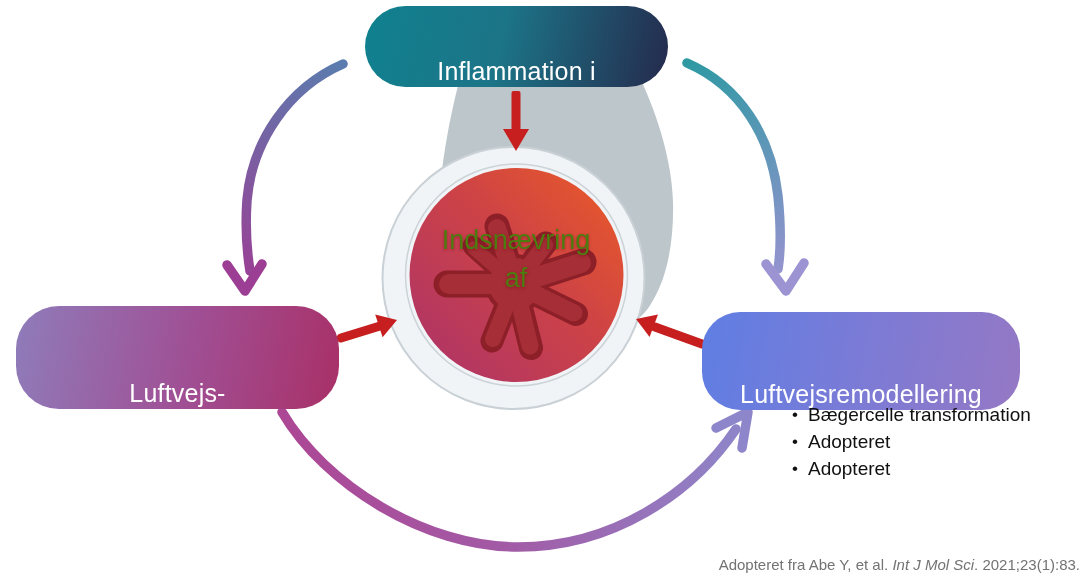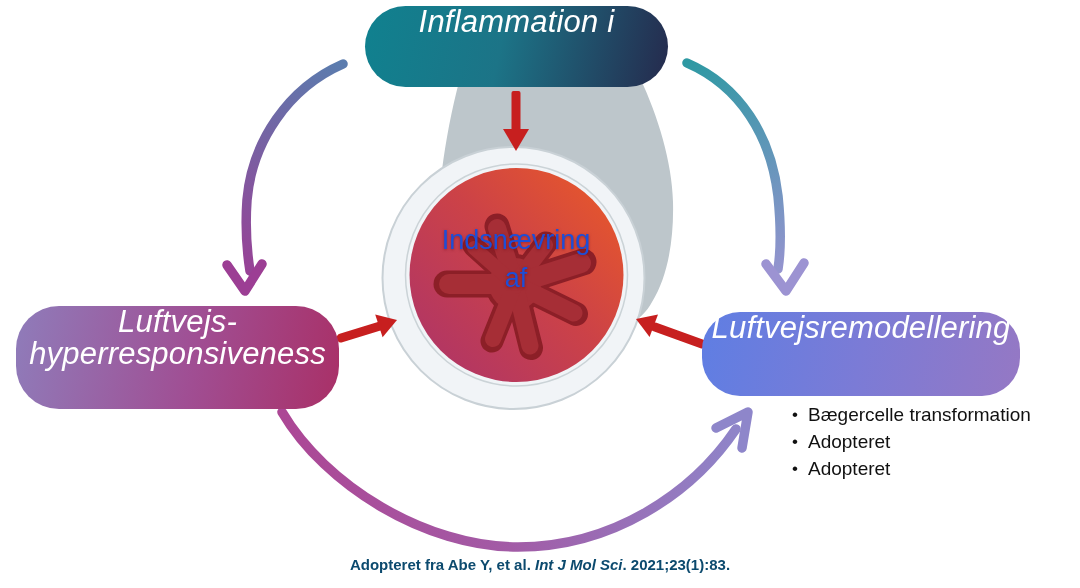--- a/index.html
+++ b/index.html
@@ -2,49 +2,48 @@
 <html><head>
 <meta charset="utf-8">
 <style>
   html,body{margin:0;padding:0;background:#fff;}
   .canvas{
     position:relative;width:1080px;height:588px;background:#ffffff;
     overflow:hidden;font-family:"Liberation Sans","DejaVu Sans",sans-serif;
   }
   .layer-svg{position:absolute;left:0;top:0;width:1080px;height:588px;}
   .pill{
-    position:absolute;display:flex;align-items:flex-start;justify-content:center;
-    color:#fff;text-align:center;font-size:31px;line-height:32px;font-weight:400;
+    position:absolute;display:flex;align-items:flex-end;justify-content:center;
+    color:#fff;text-align:center;font-size:25px;line-height:32px;font-weight:400;
     letter-spacing:.2px;
-    font-style:italic;
   }
   .pill .line{display:block;}
   .pill-inflammation{
     left:365px;top:6px;width:303px;height:81px;border-radius:41px;
     background:linear-gradient(102deg,#10818F 0%,#1C7487 45%,#252A4D 100%);
   }
   .pill-hyper{
     left:16px;top:306px;width:323px;height:103px;border-radius:43px;
     background:linear-gradient(100deg,#8F7CBA 0%,#A04E93 55%,#A93067 100%);
   }
   .pill-remodel{
-    left:702px;top:312px;width:318px;height:84px;border-radius:38px;
+    left:702px;top:312px;width:318px;height:98px;border-radius:38px;
     background:linear-gradient(100deg,#5F7EE3 0%,#7B7BD6 50%,#9578C4 100%);
   }
   .center-label{
     position:absolute;left:396px;top:221px;width:240px;text-align:center;
-    color:#1d4ed8;font-size:27px;line-height:38px;font-weight:400;
+    color:#4d7c0f;font-size:27px;line-height:38px;font-weight:400;
     text-shadow:0 1px 3px rgba(110,15,25,.55);pointer-events:none;
   }
   .bullets{position:absolute;left:782px;top:401px;width:298px;}
   .bullet-row{display:flex;align-items:flex-start;font-size:19px;line-height:27px;color:#111;}
   .bullet-row .marker{width:26px;text-align:center;flex:0 0 26px;font-size:17px;}
   .caption{
-    position:absolute;left:0;right:0;top:556px;text-align:center;
-    font-size:15px;font-weight:700;color:#0c4a6e;white-space:pre-wrap;
+    position:absolute;left:0;right:0;top:556px;text-align:right;
+    font-size:15px;font-weight:400;color:#737373;white-space:pre-wrap;
   }
   .caption .it{font-style:italic;}
 </style>
 </head>
 <body>
 
 <div class="canvas">
 
   <svg class="layer-svg" viewBox="0 0 1080 588" aria-hidden="true">
     <defs>
@@ -133,21 +132,20 @@
 
   <div class="pill pill-inflammation">
     <div>
       <span class="line">Inflammation i</span>
     </div>
   </div>
 
   <div class="pill pill-hyper">
     <div>
       <span class="line">Luftvejs-</span>
-      <span class="line">hyperresponsiveness</span>
     </div>
   </div>
 
   <div class="pill pill-remodel">
     <div>
       <span class="line">Luftvejsremodellering</span>
     </div>
   </div>
 
   <div class="center-label">

